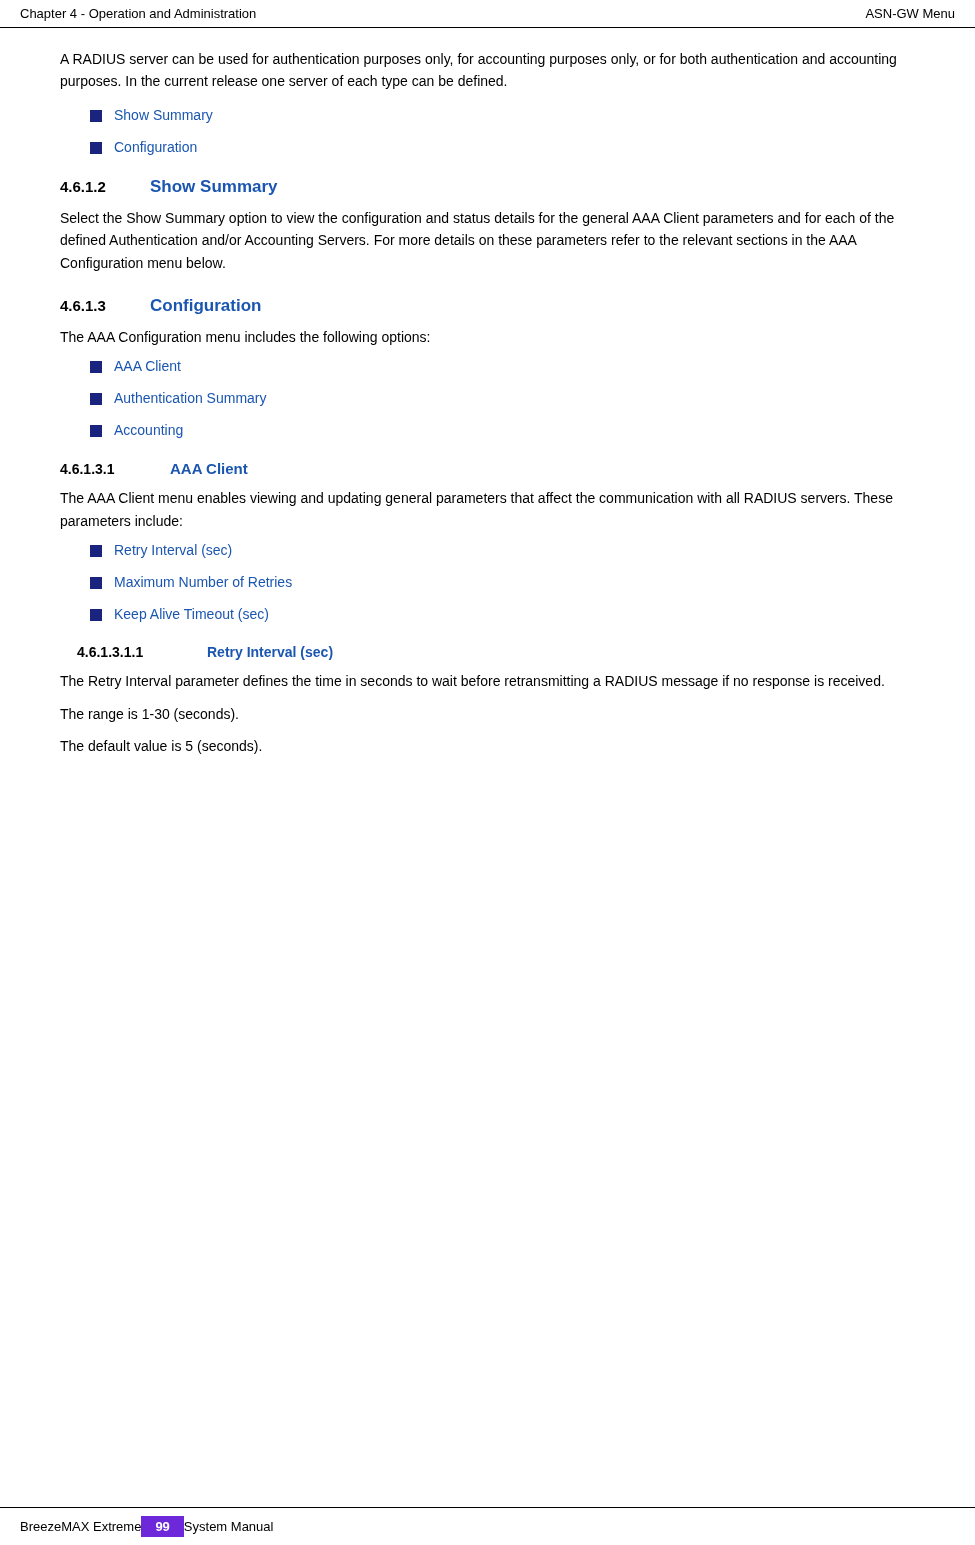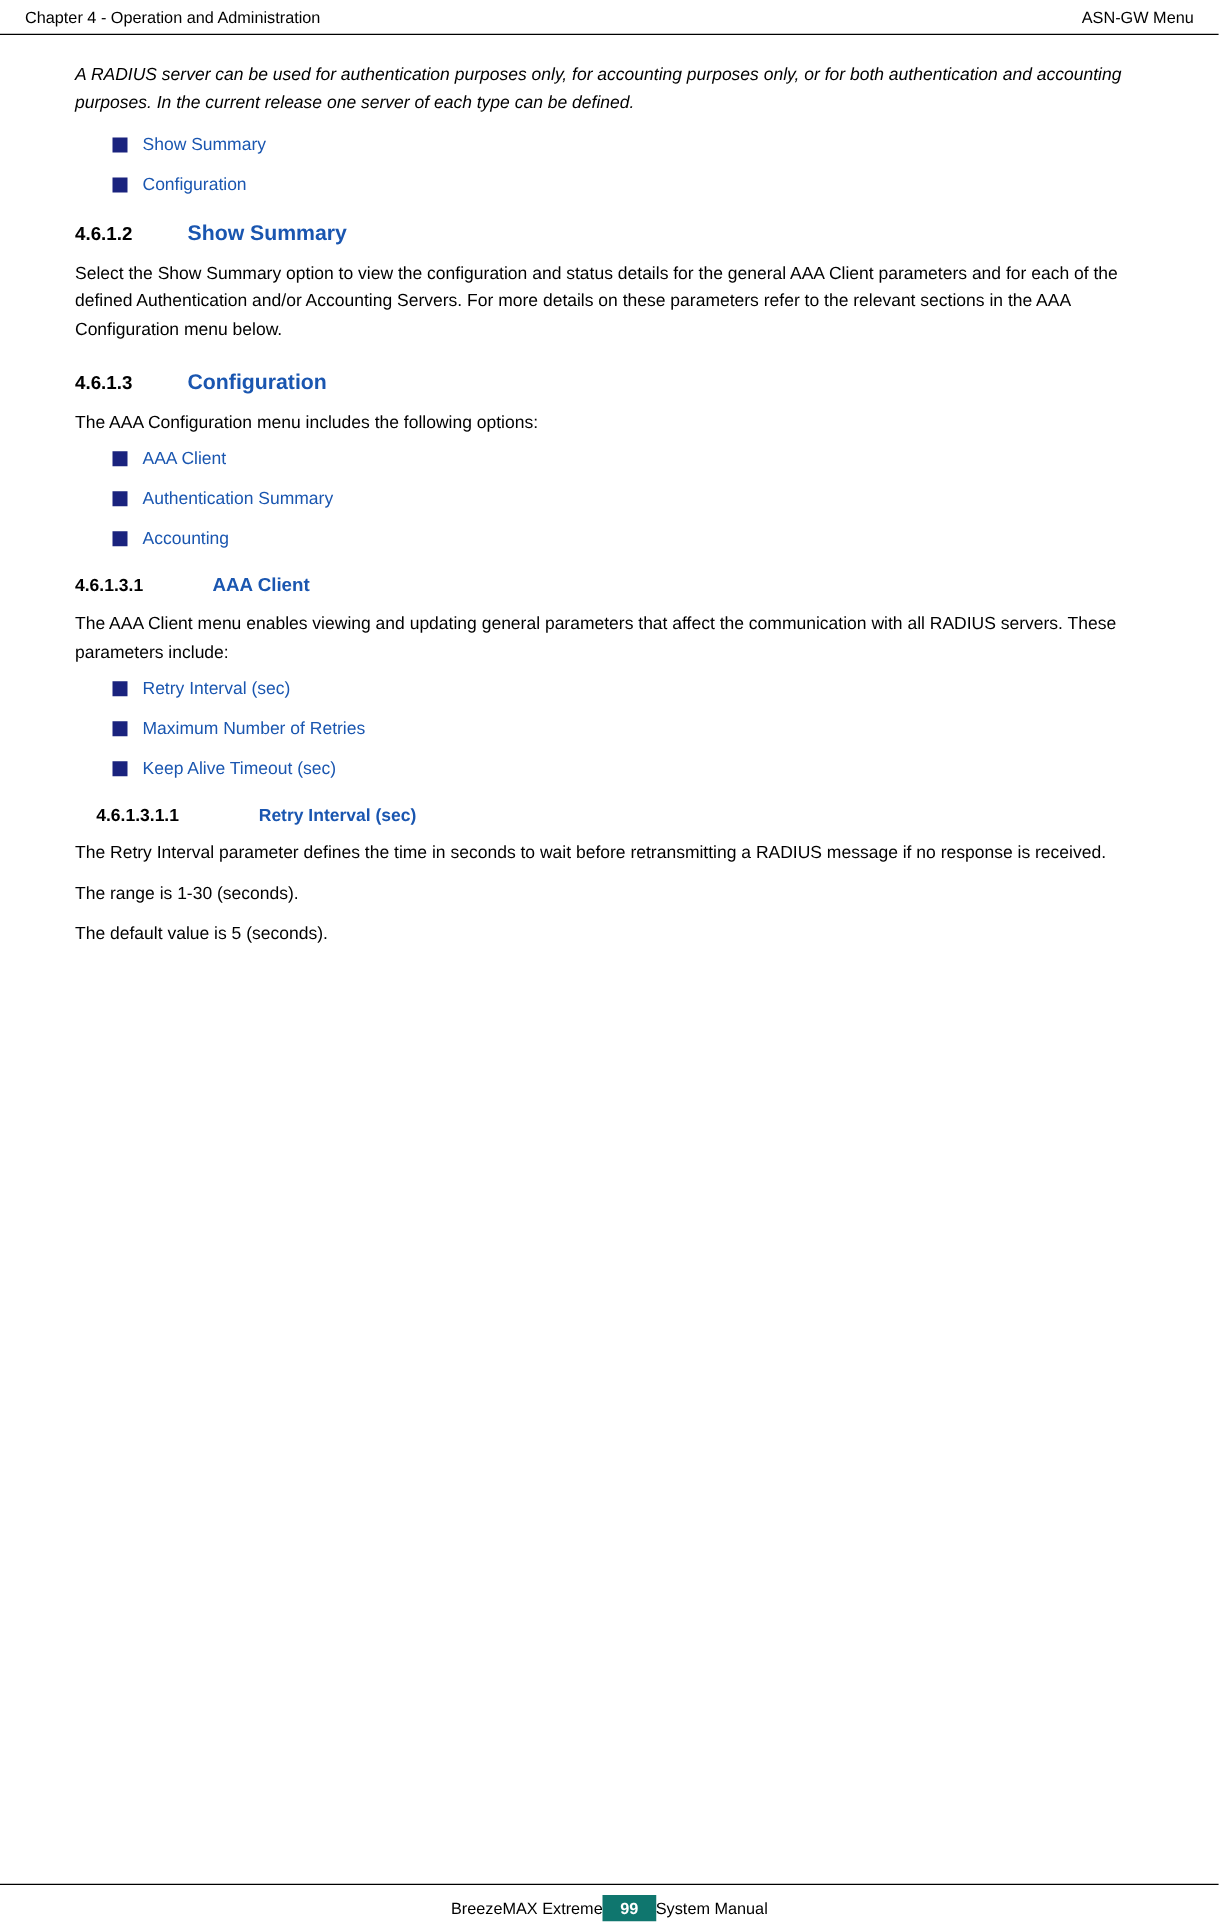--- a/index.html
+++ b/index.html
@@ -20,21 +20,20 @@
       border-bottom: 1px solid #000;
       font-size: 13px;
     }
     .page-content {
       padding: 20px 60px 60px 60px;
     }
     .intro-text {
       font-size: 14px;
       line-height: 1.6;
       margin-bottom: 14px;
-      font-style: italic;
     }
     .bullet-list {
       list-style: none;
       margin: 10px 0 10px 30px;
     }
     .bullet-list li {
       display: flex;
       align-items: flex-start;
       margin-bottom: 16px;
       font-size: 14px;
@@ -95,28 +94,28 @@
       font-size: 14px;
       line-height: 1.6;
       margin-bottom: 10px;
     }
     .page-footer {
       position: absolute;
       bottom: 0;
       left: 0;
       right: 0;
       display: flex;
-      justify-content: center;
+      justify-content: flex-start;
       align-items: center;
       padding: 8px 20px;
       border-top: 1px solid #000;
       font-size: 13px;
     }
     .footer-page-num {
-      background: #0f766e;
+      background: #6d28d9;
       color: #fff;
       padding: 3px 14px;
       font-size: 13px;
       font-weight: bold;
     }
   </style>
 </head>
 <body>
 
 <div class="page-header">

